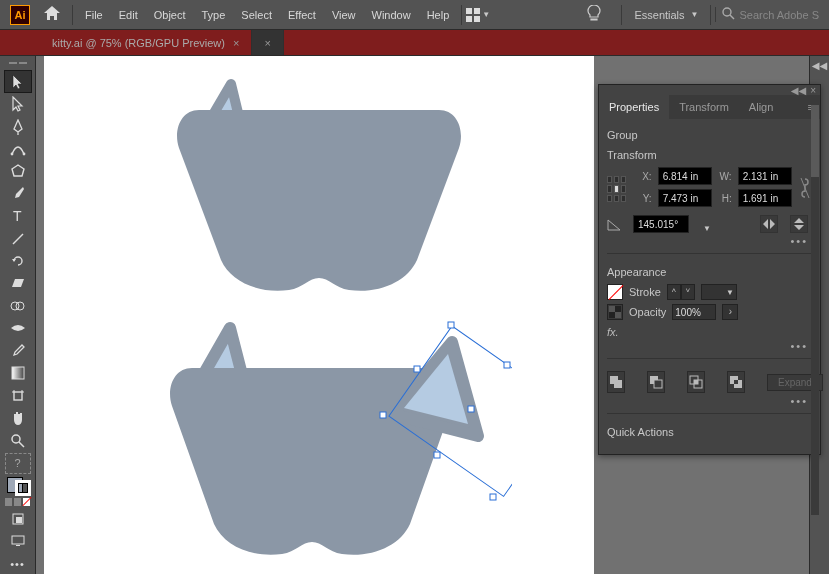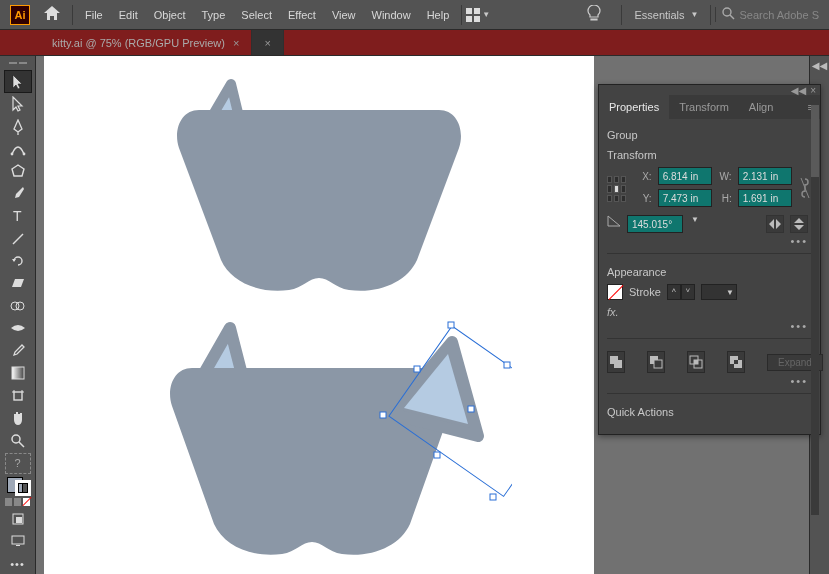--- a/index.html
+++ b/index.html
@@ -47,27 +47,27 @@
   .panel { position: absolute; right: 8px; top: 84px; width: 223px; background: #434343; border: 1px solid #222; box-shadow: 0 2px 6px rgba(0,0,0,.4); }
   .panel-top { height:10px; background:#434343; display:flex; justify-content:flex-end; padding:0 4px; color:#999; font-size:10px; gap:4px;}
   .panel-tabs { display:flex; background:#3a3a3a; }
   .panel-tab { padding: 6px 10px; color:#999; cursor:default; font-size:11px; }
   .panel-tab.active { background:#434343; color:#e8e8e8; }
   .panel-body { padding: 6px 8px 10px; color:#c8c8c8; font-size:11px; }
   .pb-label { color:#c8c8c8; margin: 4px 0 8px; }
   .section-title { color:#c8c8c8; margin: 4px 0 6px; font-size:11px; }
   .section { border-top:1px solid #333; padding-top:8px; margin-top:6px; }
   .row { display:flex; align-items:center; gap:6px; margin-bottom:4px; }
-  .mini-field { background:#0f766e; border:1px solid #222; color:#ddd; padding:1px 4px; width:54px; height:18px; font-size:10px;}
+  .mini-field { background:#000000; border:1px solid #222; color:#ddd; padding:1px 4px; width:54px; height:18px; font-size:10px;}
   .mini-label { width:14px; text-align:right; color:#aaa; font-size:10px;}
   .link-ico { width:20px; text-align:center; color:#aaa; font-size:12px; }
   .ref-grid { width:26px; height:26px; display:grid; grid-template-columns:repeat(3,1fr); grid-template-rows:repeat(3,1fr); gap:2px; margin-right:6px;}
   .ref-grid span{background:#2d2d2d;border:1px solid #555;}
   .ref-grid span.sel{background:#ddd;}
-  .angle-row { display:flex; align-items:flex-start; gap:6px; margin-top:4px; justify-content:space-between; padding-right:4px;}
+  .angle-row { display:flex; align-items:flex-end; gap:12px; margin-top:4px; justify-content:space-between; padding-right:4px;}
   .ico-btn { width:18px;height:18px;display:inline-flex;align-items:center;justify-content:center;border:1px solid #333;background:#3a3a3a;color:#bbb;font-size:10px;}
   .more { text-align:right; color:#aaa; letter-spacing:2px; padding:2px 4px 0;}
   .fill-sw{width:16px;height:16px;background:#4a4a4a;border:1px solid #222;display:inline-block;position:relative;}
   .fill-sw.q::after{content:"?";position:absolute;inset:0;color:#ccc;text-align:center;font-size:11px;line-height:14px;}
   .stroke-sw{width:16px;height:16px;background:#fff;border:1px solid #222;display:inline-block;position:relative;}
   .stroke-sw::after{content:"";position:absolute;width:20px;height:1px;background:red;top:7px;left:-2px;transform:rotate(-45deg);}
   .stroke-step { display:flex; align-items:center; }
   .stroke-step .step{width:14px;height:16px;background:#333;border:1px solid #222;color:#bbb;text-align:center;line-height:12px;font-size:8px;}
   .select-empty{width:36px;height:16px;background:#333;border:1px solid #222;display:inline-flex;align-items:center;justify-content:flex-end;padding-right:2px;}
   .opacity-field{background:#333;border:1px solid #222;color:#ddd;width:44px;height:16px;font-size:10px;padding:0 2px;}
@@ -400,20 +400,32 @@
         <span class="stroke-sw"></span>
         <span>Stroke</span>
         <div class="stroke-step">
           <span class="step">˄</span>
             <span class="step">˅</span>
         </div>
         <span class="select-empty">
             <span class="caret">▼</span>
           </span>
       </div>
+      <div class="row">
+        <span style="width:16px;height:16px;background:#3a3a3a;border:1px solid #222;display:inline-flex;align-items:center;justify-content:center;">
+          <svg width="12" height="12" viewBox="0 0 12 12">
+              <rect width="12" height="12" fill="#222"></rect>
+              <rect x="0" y="0" width="6" height="6" fill="#555"></rect>
+              <rect x="6" y="6" width="6" height="6" fill="#555"></rect>
+            </svg>
+        </span>
+        <span>Opacity</span>
+        <input class="opacity-field" value="100%" style="">
+        <span class="op-more">›</span>
+      </div>
       <div class="fx">fx.</div>
       <div class="more">•••</div>
     </div>
 
     <div class="section">
       <div class="pf-row">
         <span class="pf-ico">
             <svg width="16" height="16" viewBox="0 0 16 16">
               <path d="M2 2 H10 V6 H14 V14 H6 V10 H2 Z" fill="#bbb"></path>
             </svg>

